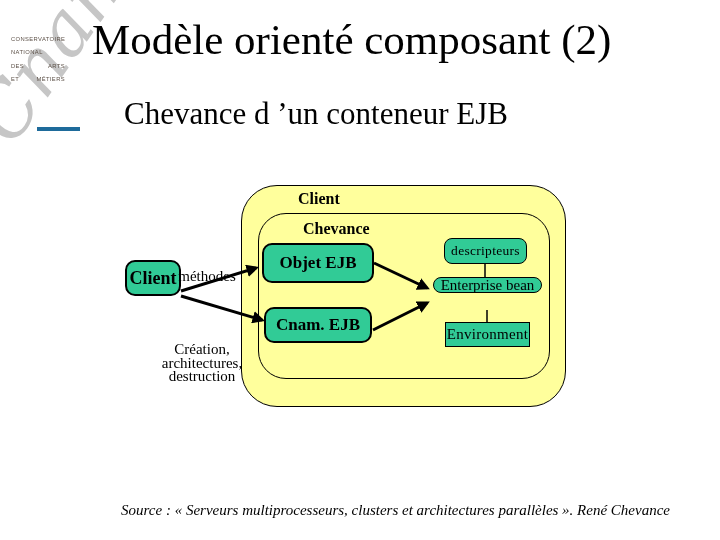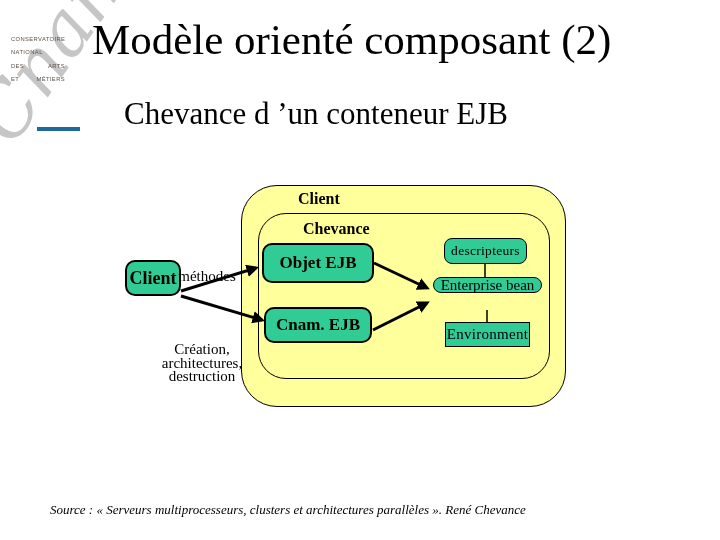--- a/index.html
+++ b/index.html
@@ -52,22 +52,22 @@
   .ident-box{left:264px;top:307px;width:108px;height:36px;border-radius:10px;font-weight:bold;font-size:17px;border-width:2px;}
   .bean-box{left:433px;top:277px;width:109px;height:16px;border-radius:12px;font-size:15px;}
   .descr-box{left:444px;top:238px;width:83px;height:26px;border-radius:8px;font-size:13.5px;letter-spacing:.3px;text-align:right;}
   .envir-box{left:445px;top:322px;width:85px;height:25px;border-radius:0;font-size:15px;letter-spacing:.3px;}
   .free-label{position:absolute;font-size:15px;text-align:center;}
   .methodes-label{left:175px;top:268px;width:64px;white-space:nowrap;}
   .creation-label{left:156px;top:343px;width:92px;line-height:13.5px;white-space:pre-line;}
   .arrows{position:absolute;left:0;top:0;pointer-events:none;}
   
   .footer{
-    position:absolute;left:50px;top:502px;width:620px;text-align:left;
-    font-style:italic;font-size:13px;white-space:nowrap;
+    position:absolute;left:50px;top:502px;width:620px;text-align:right;
+    font-style:italic;font-size:15px;white-space:nowrap;
   }
 </style>
 </head>
 <body>
 
 <div class="slide">
 
   <div class="logo">
     <div class="logo-script">Cnam</div>
     <div class="logo-lines">

